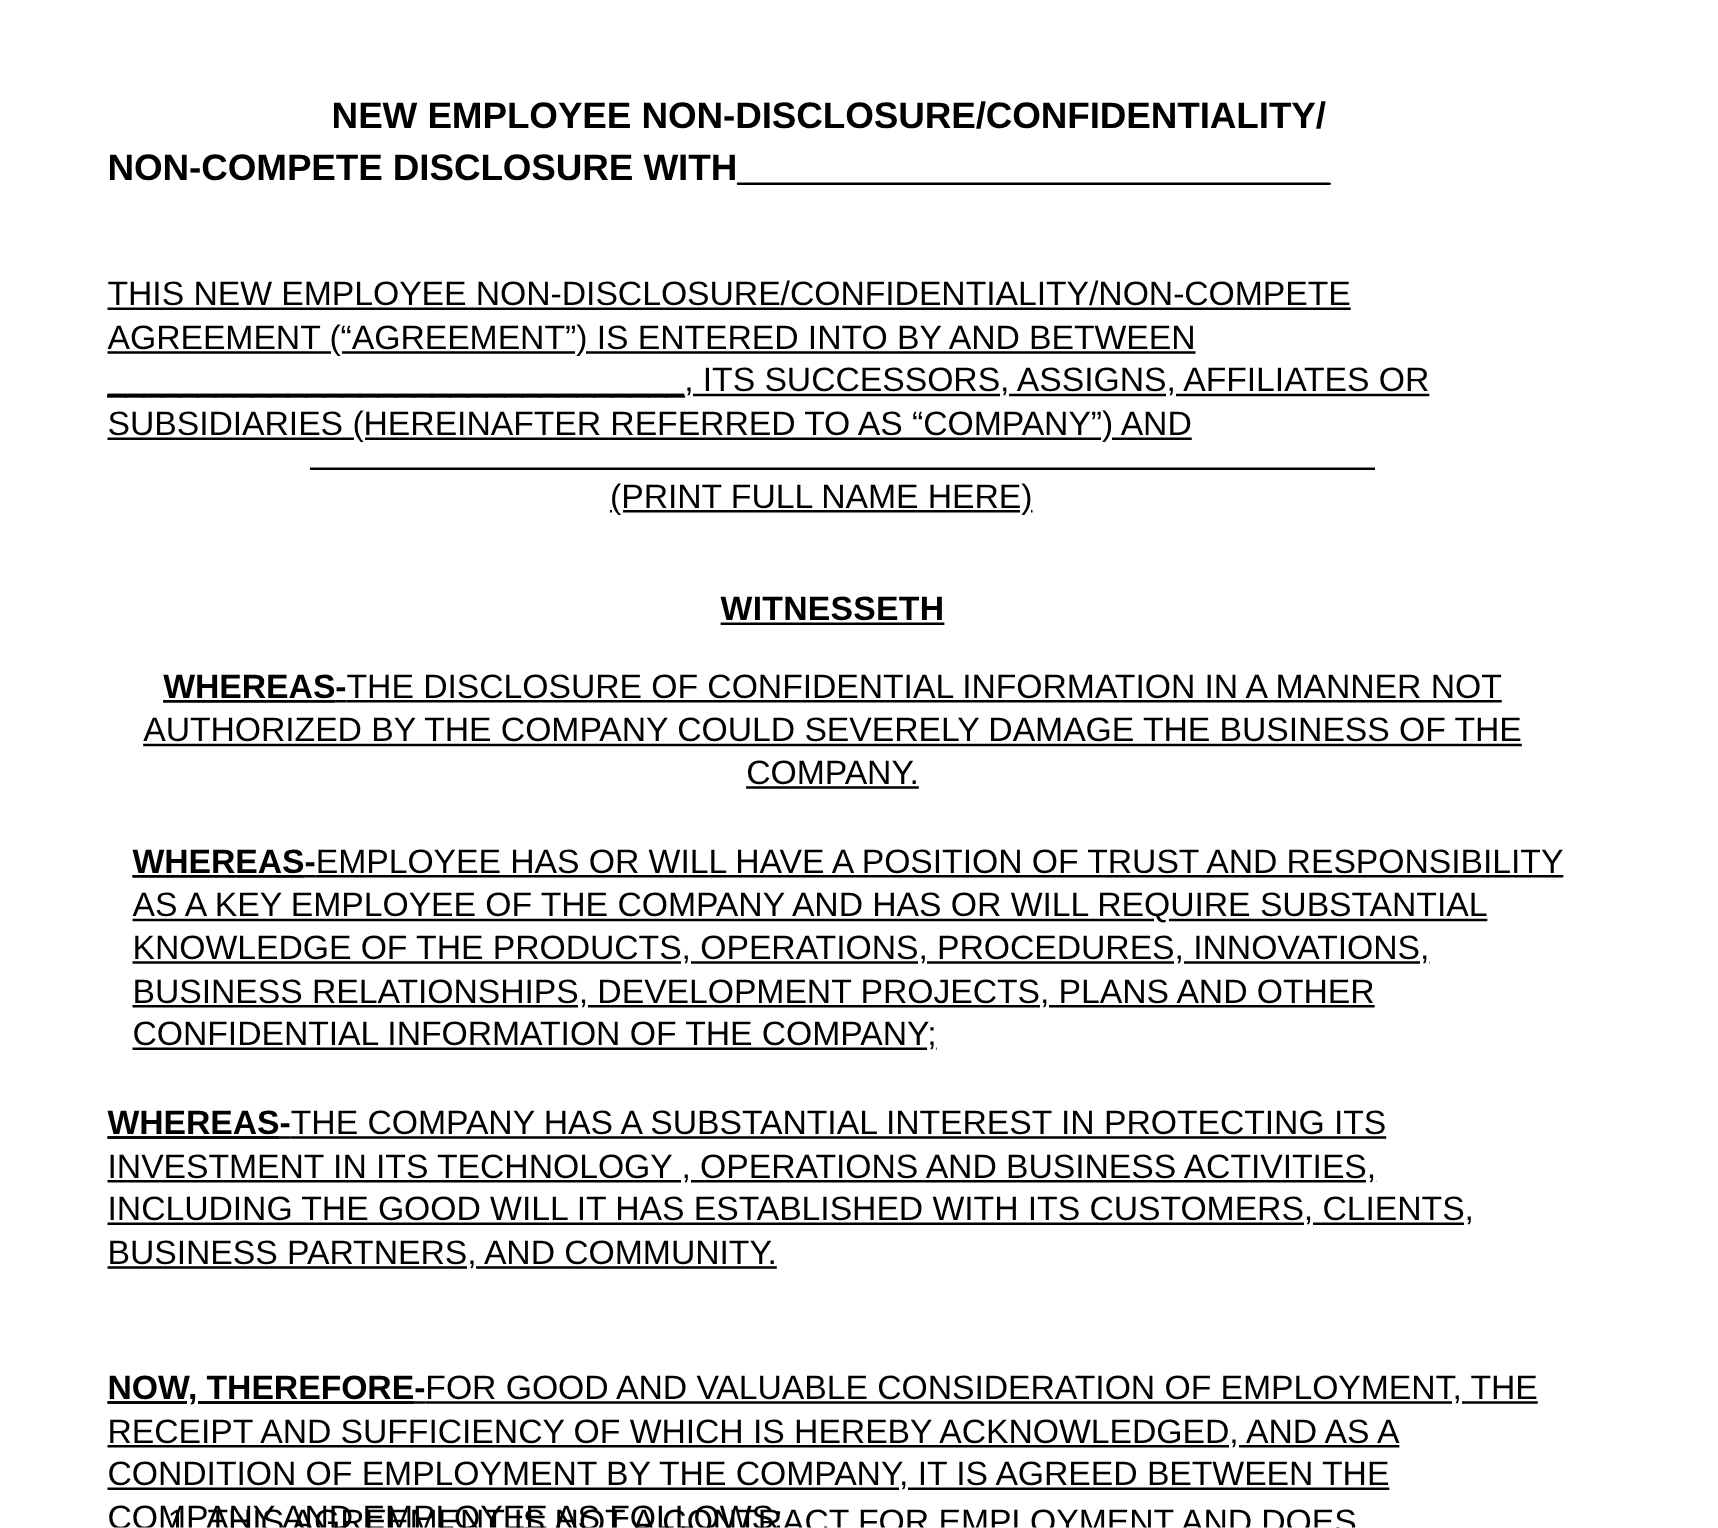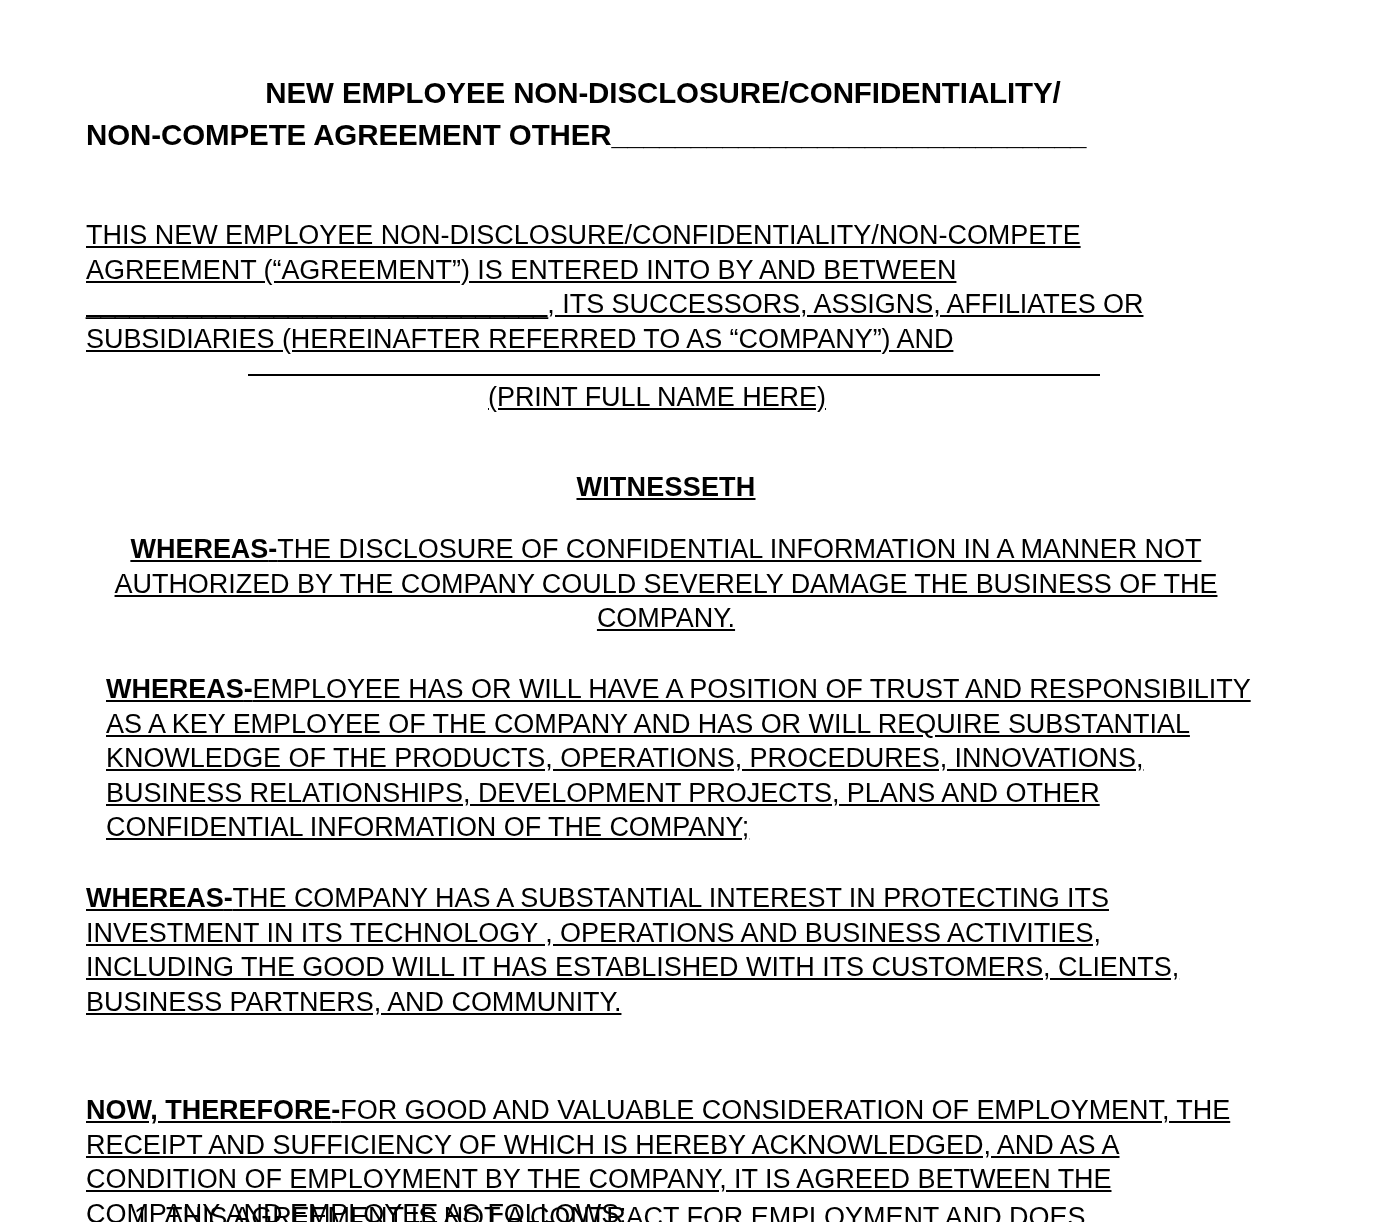--- a/index.html
+++ b/index.html
@@ -44,20 +44,21 @@
   .title-line-1 {
     display: block;
     text-align: center;
     padding-right: 26px;
   }
   .title-line-2 {
     display: block;
     white-space: nowrap;
   }
   .title-blank {
+    text-decoration: underline;
     letter-spacing: -0.6px;
   }
 
   
   .body-block {
     position: absolute;
     left: 86px;
     width: 1160px;
     font-size: 27px;
     line-height: 34.5px;
@@ -127,21 +128,21 @@
     flex: 1 1 auto;
   }
 </style>
 </head>
 <body>
 
 <div class="page">
 
   <h1 class="doc-title">
     <span class="title-line-1">NEW EMPLOYEE NON-DISCLOSURE/CONFIDENTIALITY/</span>
-    <span class="title-line-2"><span>NON-COMPETE AGREEMENT OTHER</span><span class="title-blank">______________________________</span></span>
+    <span class="title-line-2"><span>NON-COMPETE DISCLOSURE WITH</span><span class="title-blank">______________________________</span></span>
   </h1>
 
   <p class="body-block para-intro"><span>THIS NEW EMPLOYEE NON-DISCLOSURE/CONFIDENTIALITY/NON-COMPETE AGREEMENT (“AGREEMENT”) IS ENTERED INTO BY AND BETWEEN </span><span class="inline-blank">________________________________</span><span>, ITS SUCCESSORS, ASSIGNS, AFFILIATES OR SUBSIDIARIES (HEREINAFTER REFERRED TO AS “COMPANY”) AND</span></p>
 
   <div class="body-block witnesseth-wrap">
     <span class="witnesseth">WITNESSETH</span>
   </div>
 
   <div class="body-block para-name-line">
     <span class="name-rule"></span>

